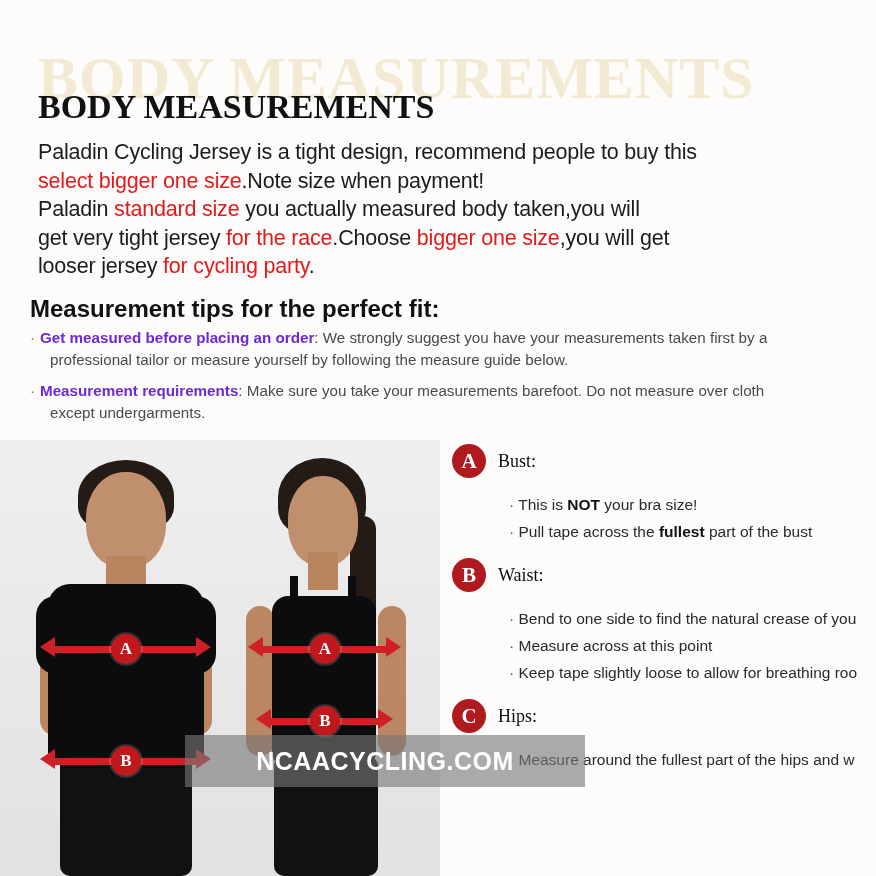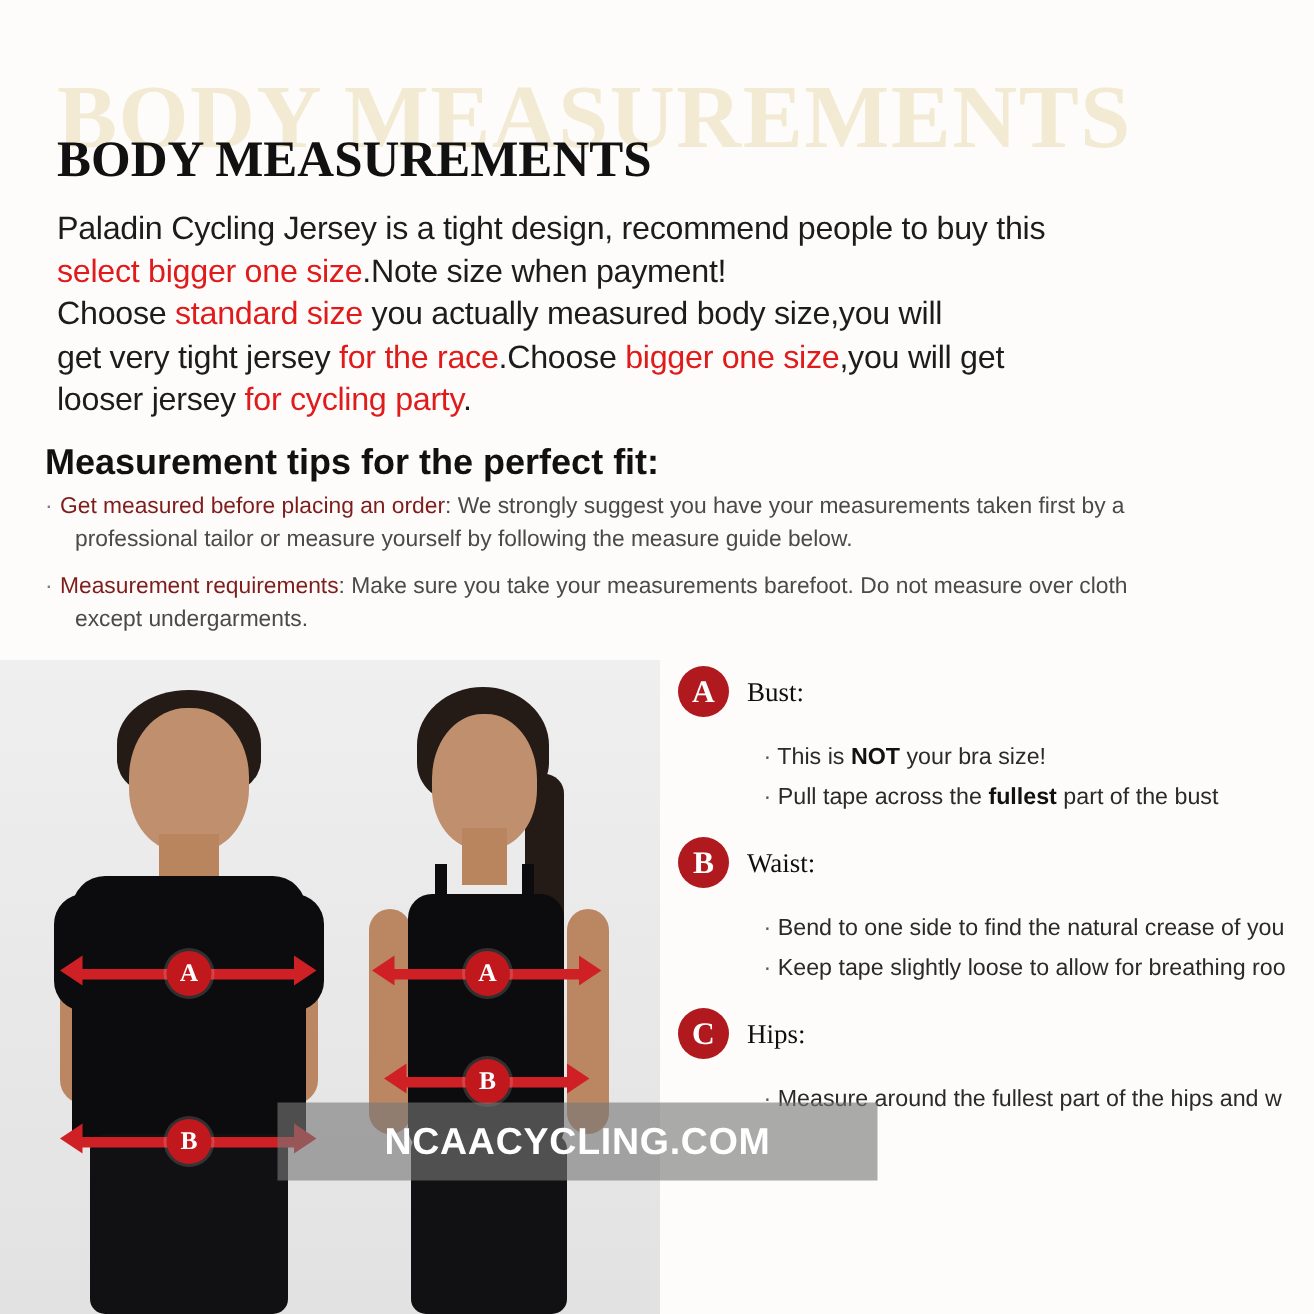--- a/index.html
+++ b/index.html
@@ -86,22 +86,22 @@
   .tip-row {
     display: block;
     margin-bottom: 9px;
   }
   .tip-row .dot {
     display: inline-block;
     width: 10px;
     color: #777;
   }
   .tip-row .lead {
-    color: #7f1d1d;
-    font-weight: normal;
+    color: #6d28d9;
+    font-weight: bold;
     margin-top: 19px;
   }
   .tip-cont {
     display: block;
     margin-left: 20px;
   }
 
   
   .photo {
     position: absolute;
@@ -258,21 +258,21 @@
 <body>
 
 <div class="page">
 
   <div class="ghost-title">BODY MEASUREMENTS</div>
   <div class="main-title">BODY MEASUREMENTS</div>
 
   <div class="intro">
     <span>Paladin Cycling Jersey is a tight design, recommend people to buy this</span><br>
     <span class="hl">select bigger one size</span><span>.Note size when payment!</span><br>
-    <span>Choose </span><span class="hl">standard size</span><span> you actually measured body size,you will</span><br>
+    <span>Paladin </span><span class="hl">standard size</span><span> you actually measured body taken,you will</span><br>
     <span>get very tight jersey </span><span class="hl">for the race</span><span>.Choose </span><span class="hl">bigger one size</span><span>,you will get</span><br>
     <span>looser jersey </span><span class="hl">for cycling party</span><span>.</span>
   </div>
 
   <div class="tips-heading">Measurement tips for the perfect fit:</div>
 
   <div class="tips">
     <div class="tip-row">
       <span class="dot">·</span><span class="lead">Get measured before placing an order</span><span>: We strongly suggest you have your measurements taken first by a</span>
       <span class="tip-cont">professional tailor or measure yourself by following the measure guide below.</span>
@@ -344,20 +344,21 @@
       </ul>
     </div>
 
     <div class="sec">
       <div class="sec-head">
         <div class="circle">B</div>
         <div class="sec-title">Waist:</div>
       </div>
       <ul>
         <li><span>Bend to one side to find the natural crease of you</span><b></b><span></span></li>
+        <li><span>Measure across at this point</span><b></b><span></span></li>
         <li><span>Keep tape slightly loose to allow for breathing roo</span><b></b><span></span></li>
       </ul>
     </div>
 
     <div class="sec">
       <div class="sec-head">
         <div class="circle">C</div>
         <div class="sec-title">Hips:</div>
       </div>
       <ul>

